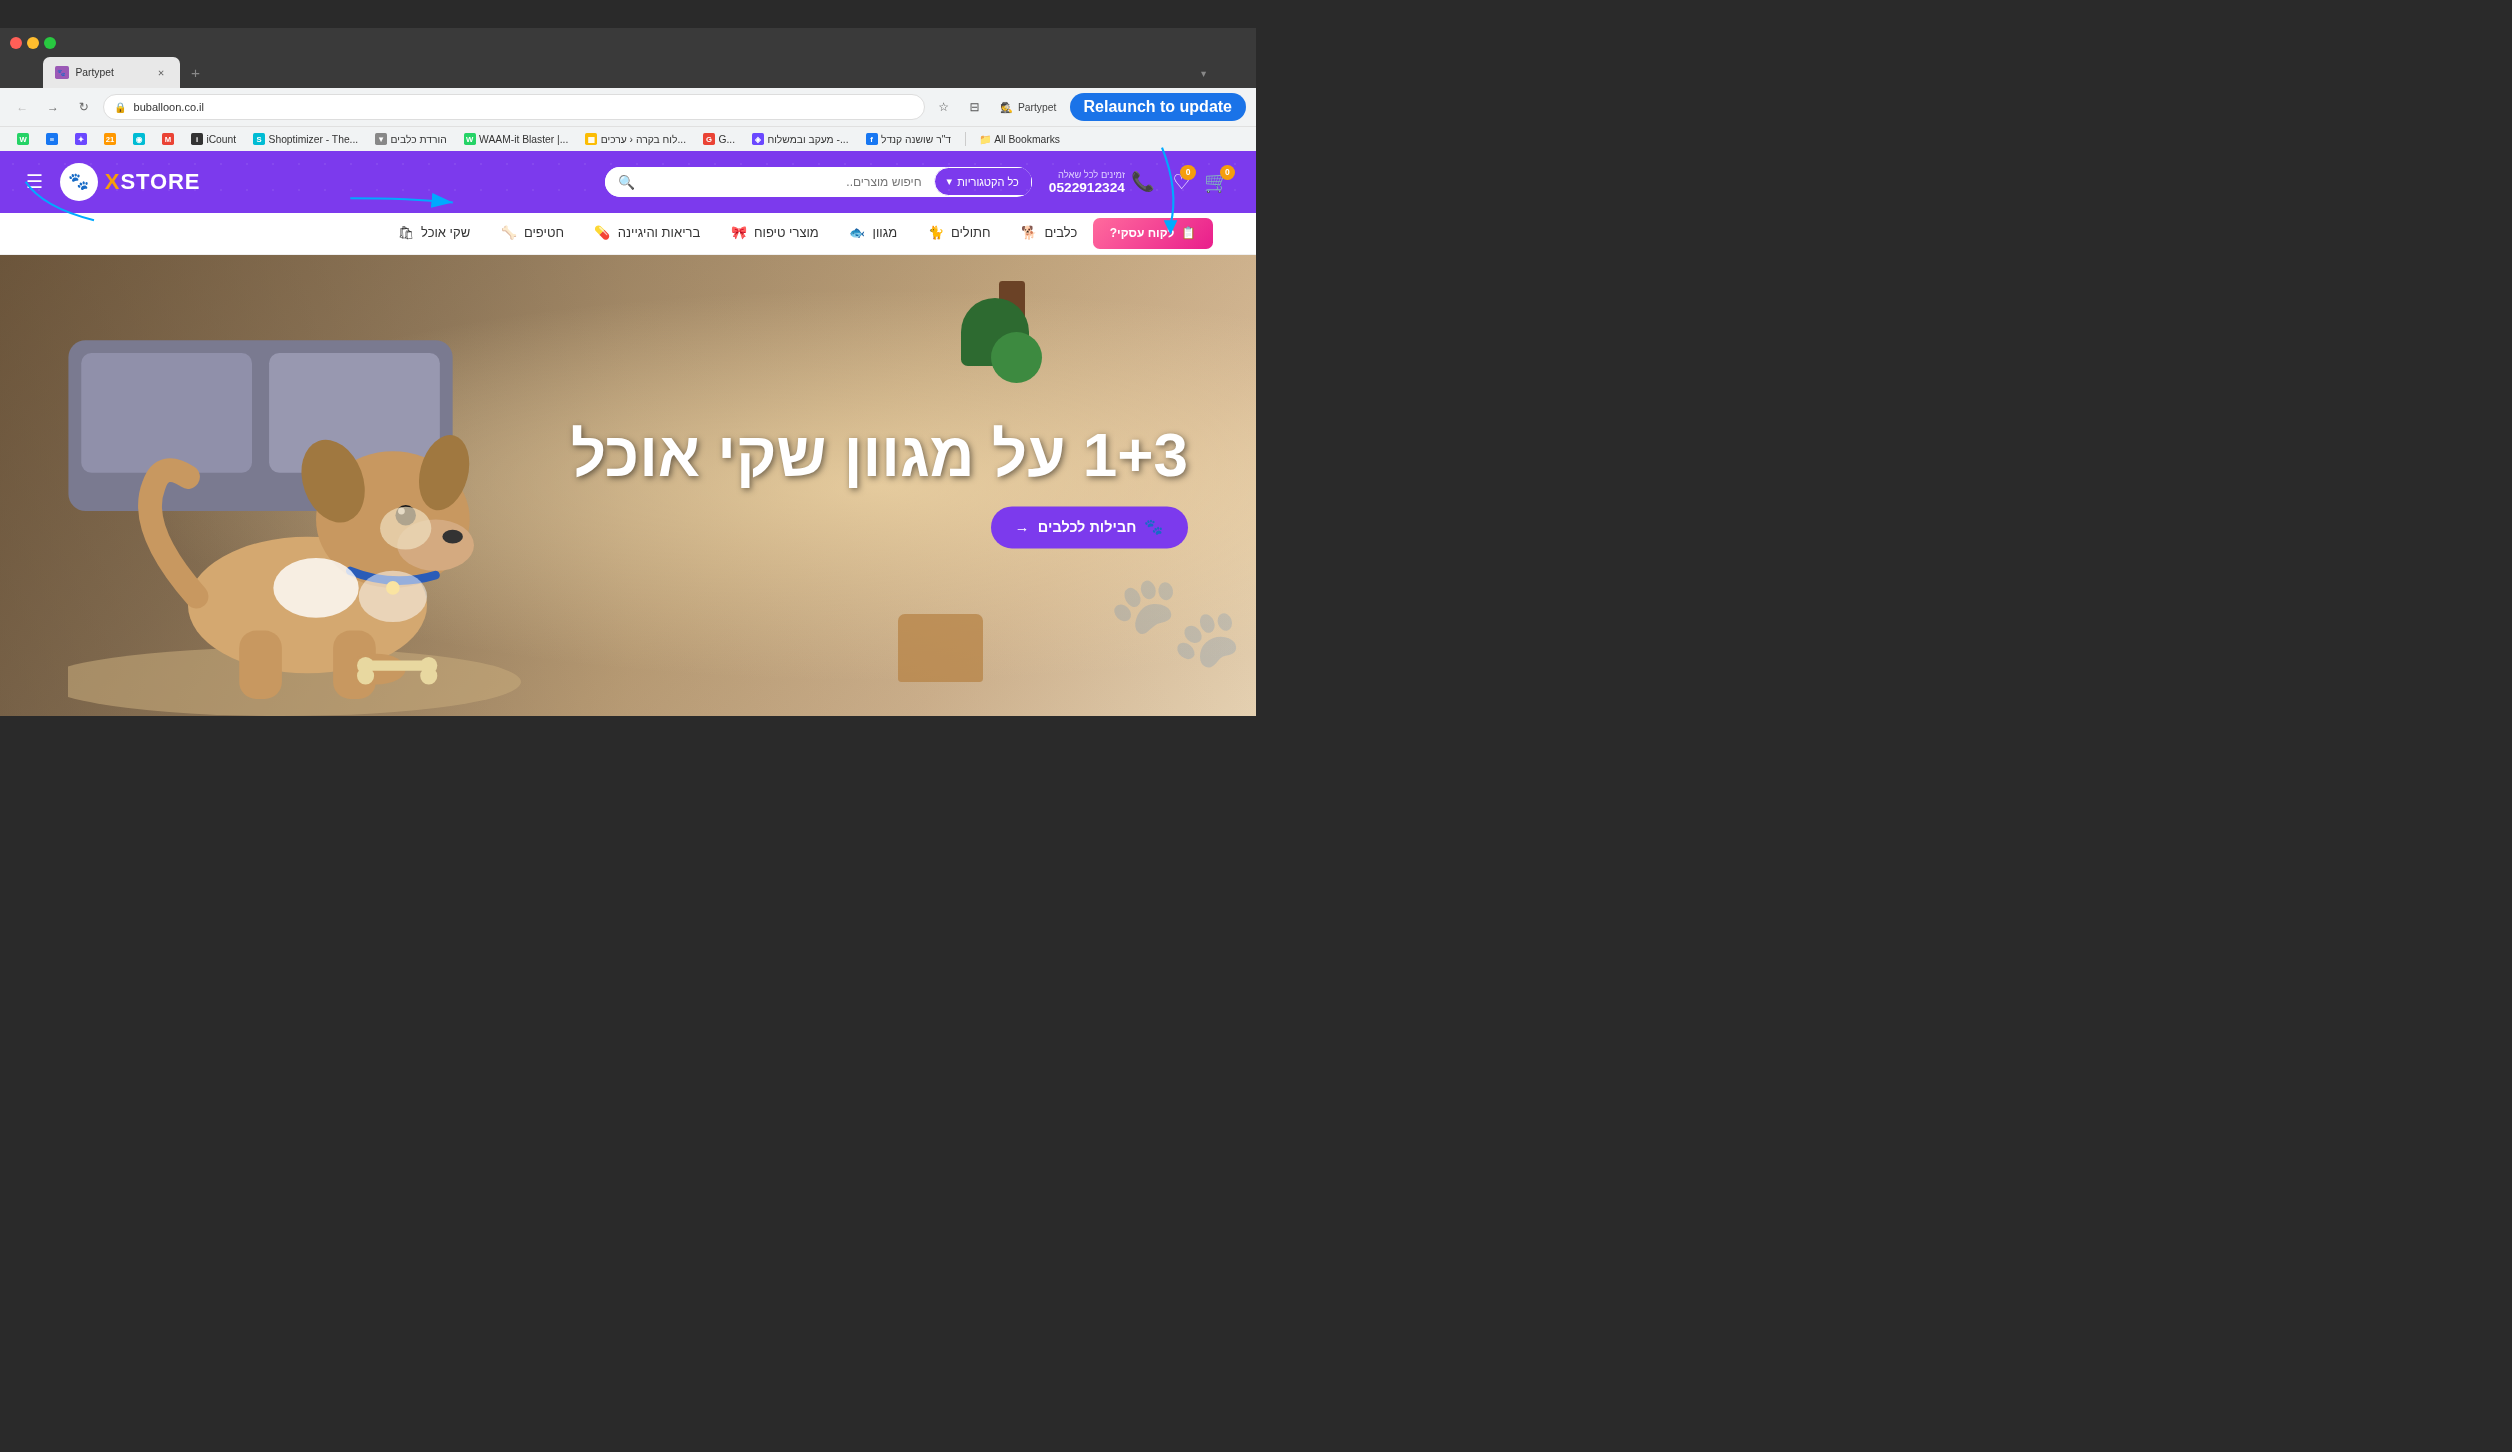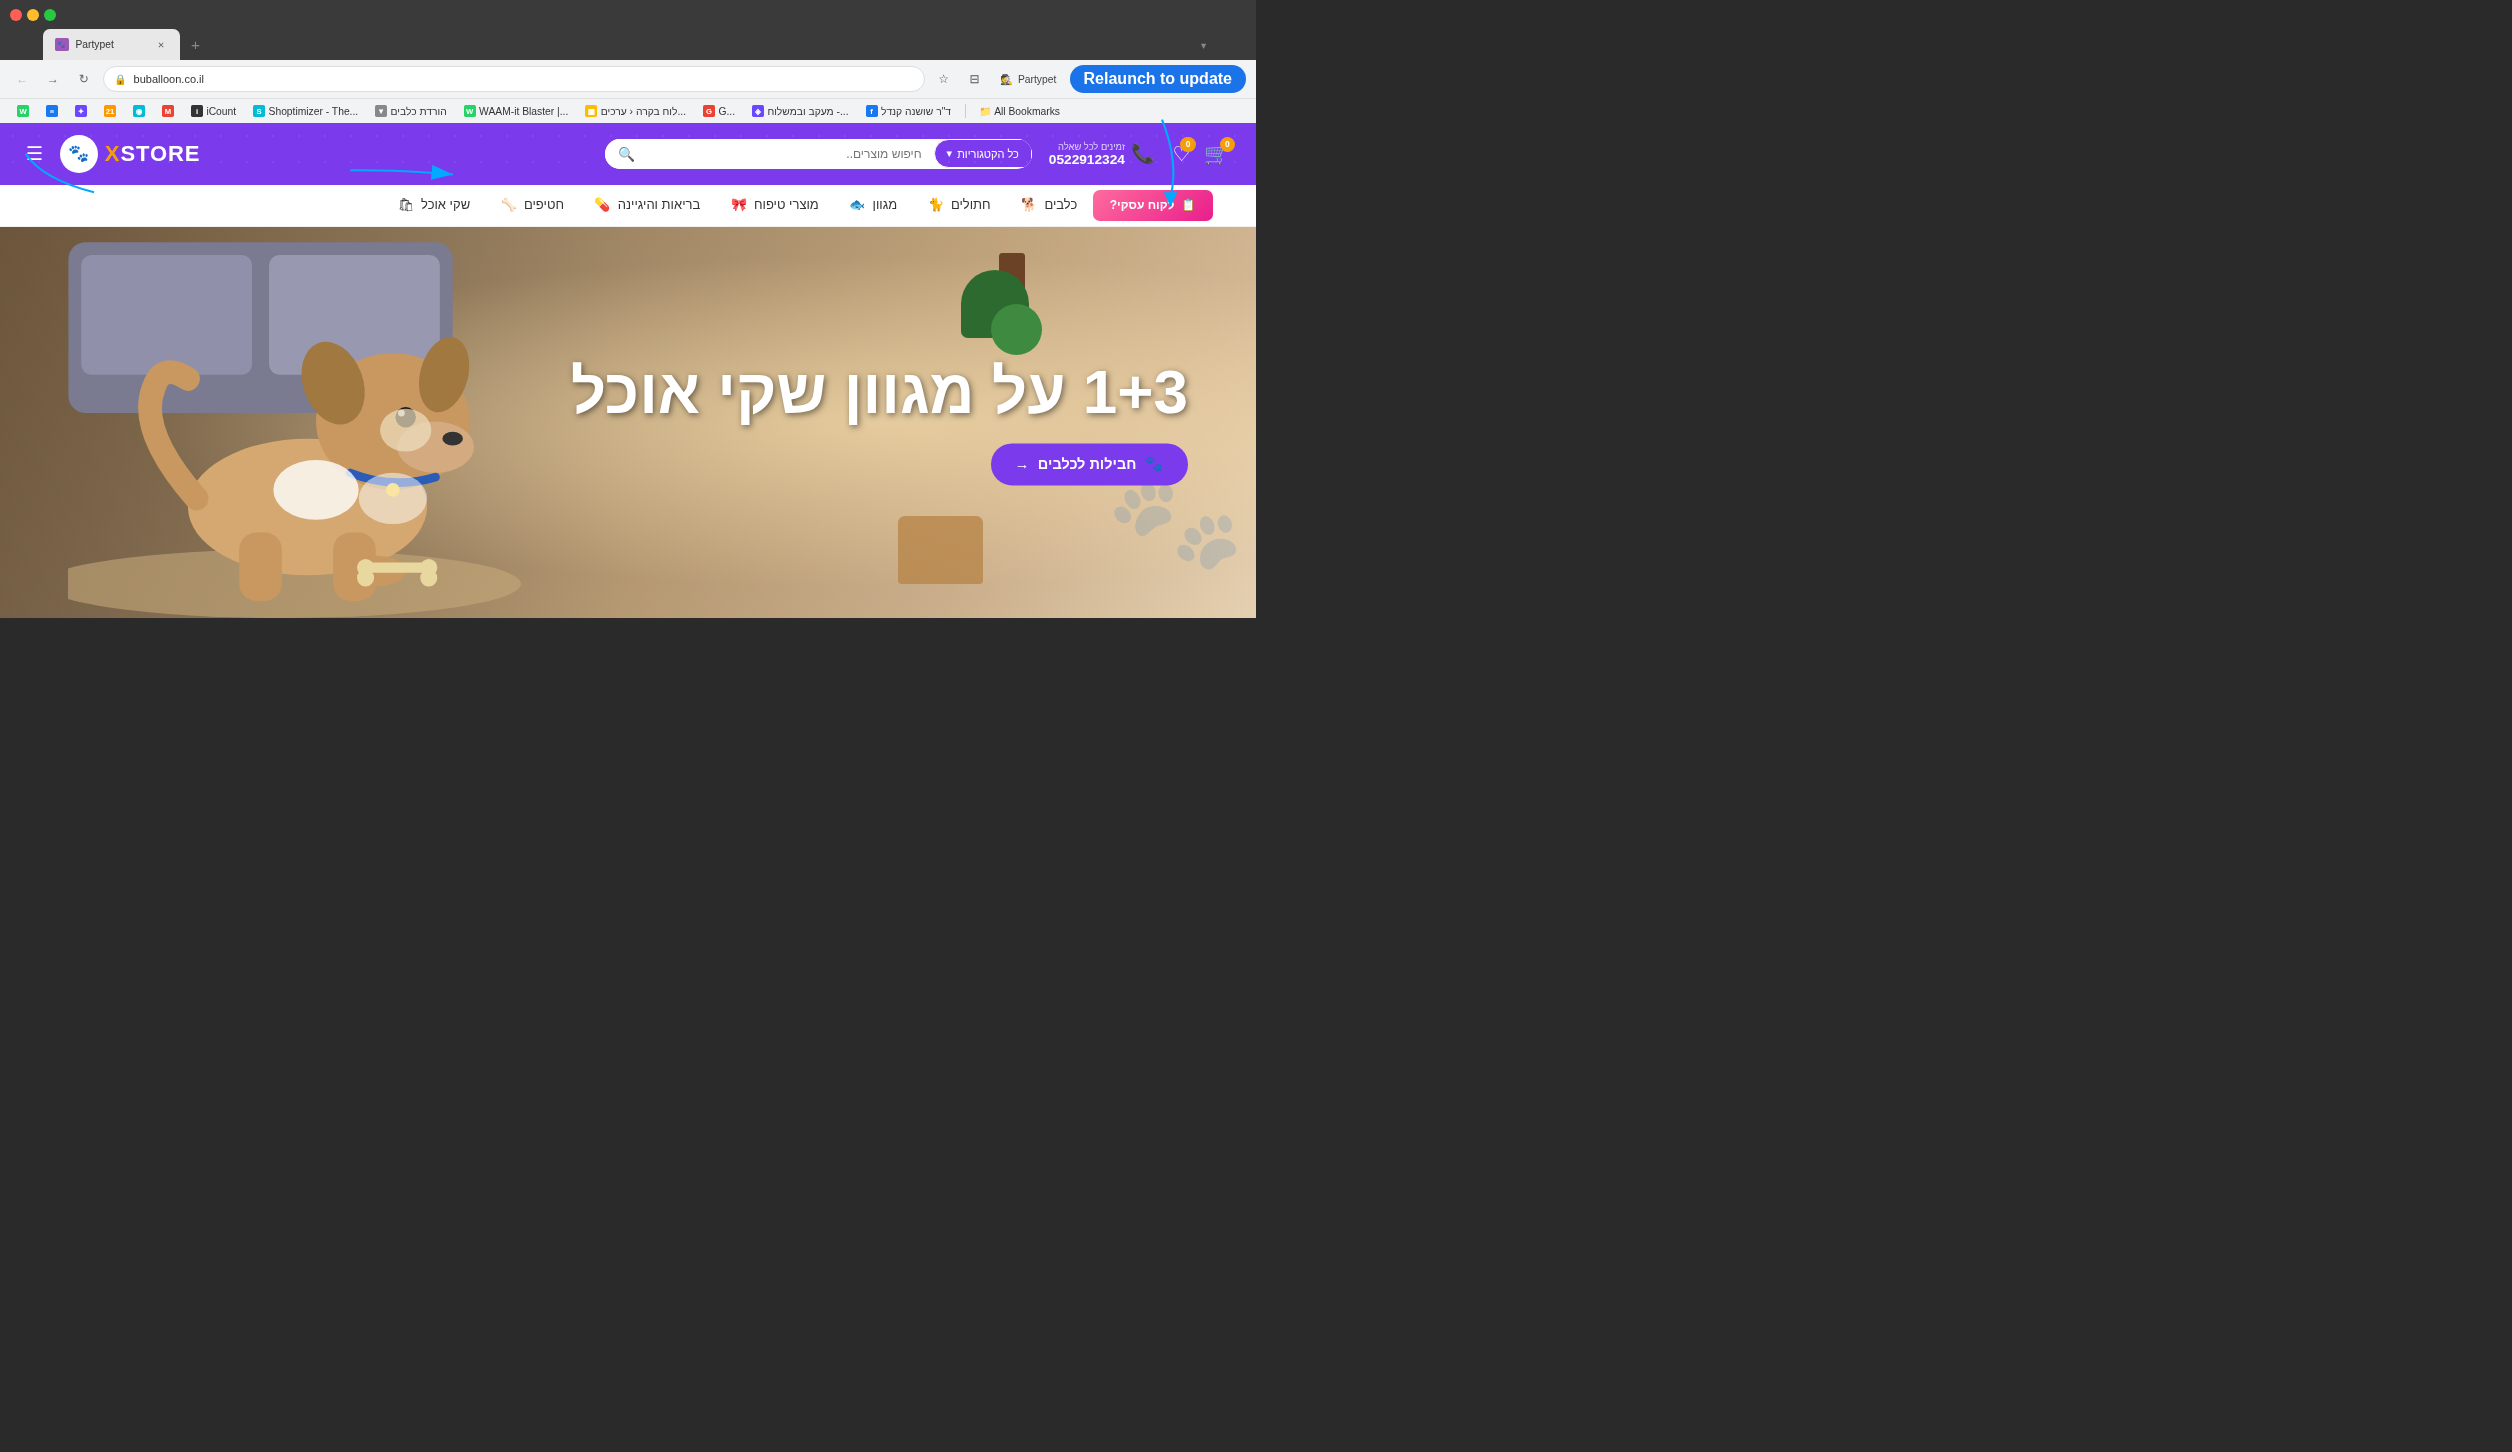--- a/index.html
+++ b/index.html
@@ -2,20 +2,21 @@
 <html style="font-size:13.7px"><head>
   <meta charset="utf-8">
   <style>
     * { margin: 0; padding: 0; box-sizing: border-box; }
     body { font-family: Arial, sans-serif; background: #2a2a2a; width: 1256px; overflow-x: hidden; }
 
     
     .browser-chrome {
       background: #15803d;
       width: 100%;
+      margin-top: 28px;
     }
     .title-bar {
       background: #3a3a3a;
       padding: 8.5px 10.3px;
       display: flex;
       align-items: center;
       gap: 6.8px;
     }
     .traffic-lights {
       display: flex;
@@ -389,21 +390,21 @@
       align-items: center;
       gap: 6.8px;
       margin-right: 17px;
       direction: rtl;
     }
 
     
     .hero-banner {
       position: relative;
       width: 100%;
-      height: 391px;
+      height: 461px;
       background: linear-gradient(135deg, #8b7355 0%, #a0896b 30%, #c4a882 60%, #d4b896 80%, #e8d5b8 100%);
       overflow: hidden;
       display: flex;
       align-items: center;
     }
     .hero-bg {
       position: absolute;
       inset: 0;
       background: 
         radial-gradient(ellipse at 70% 50%, rgba(255,230,180,0.6) 0%, transparent 60%),

